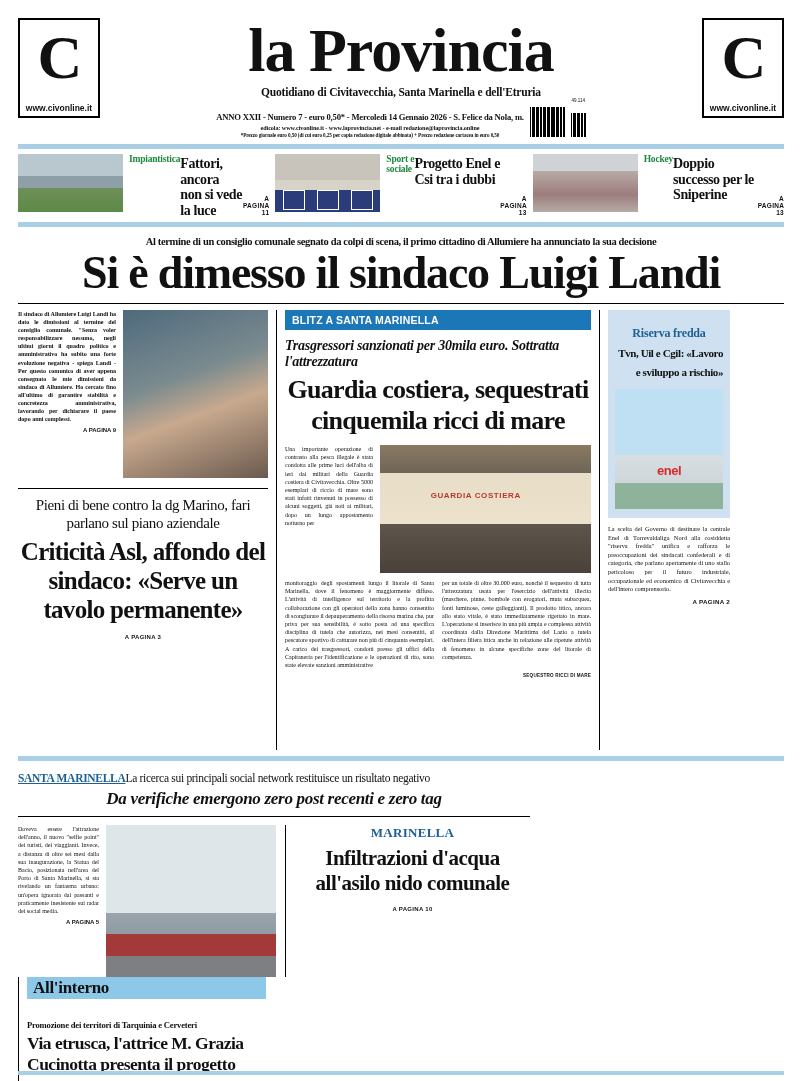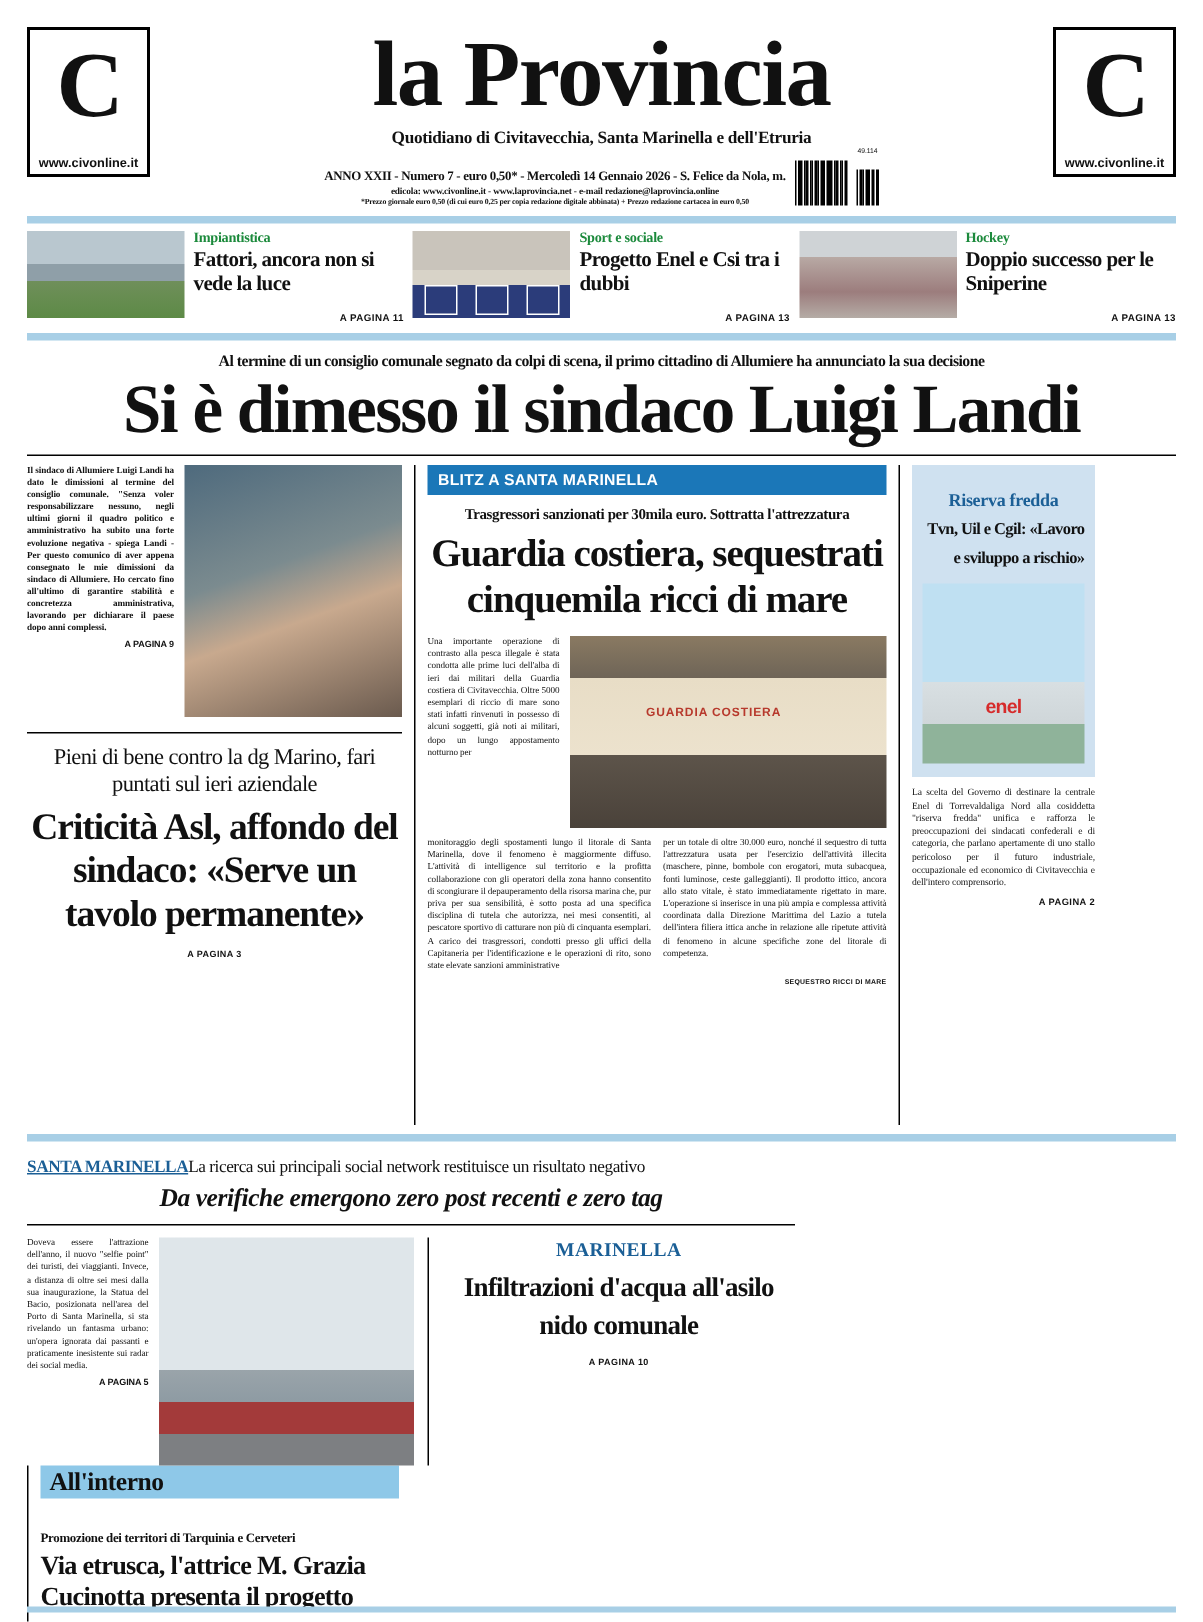--- a/index.html
+++ b/index.html
@@ -38,21 +38,21 @@
   .barcode i.s { background:transparent; }
   .barcode i.h2 { height:24px; }
   .bc-num { font-size:4.5px; font-family:"Liberation Sans", sans-serif; }
   .bc-wrap{ display:flex; flex-direction:column; align-items:center;}
 
   
   .rule-blue { height:5px; background:#a8cfe6; margin:6px 0 5px 0; }
   .teaser-strip { display:flex; height:62px; gap:6px; align-items:stretch; }
   .teaser { display:flex; gap:6px; flex:1 1 0; }
   .teaser-img { width:105px; height:58px; flex:0 0 auto; background:#889; position:relative; overflow:hidden;}
-  .teaser-txt { flex:1 1 auto; display:flex; flex-direction:column; }
+  .teaser-txt { flex:1 1 auto; display:flex; flex-direction:row; }
   .kicker-green { color:#1c8a3c; font-weight:700; font-size:9.5px; font-family:"Liberation Serif",serif; letter-spacing:-0.2px;}
   .teaser-head { font-weight:700; font-size:14px; line-height:15.5px; letter-spacing:-0.4px; margin-top:2px;}
   .apag { font-family:"Liberation Sans", sans-serif; font-weight:700; font-size:6.5px; text-align:right; margin-top:auto; letter-spacing:0.3px;}
 
   
   .rule-thin { height:1px; background:#000; }
   .overline { text-align:center; font-size:10.5px; font-weight:600; letter-spacing:-0.35px; padding:4px 0 2px; }
   .main-head {
     text-align:center; font-weight:700; font-size:46px; line-height:48px;
     letter-spacing:-1.2px; padding-bottom:6px;
@@ -69,21 +69,21 @@
   .lead-photo { flex:1 1 auto; height:168px; background:#6b7d8a; }
   .apag-inline { font-family:"Liberation Sans", sans-serif; font-weight:700; font-size:6px; text-align:right; display:block; margin-top:3px;}
 
   .sep { height:1px; background:#000; margin:10px 0 7px; }
   .sub-overline { text-align:center; font-size:15px; line-height:18px; font-weight:400; letter-spacing:-0.4px; }
   .sub-head { text-align:center; font-weight:700; font-size:25px; line-height:29px; letter-spacing:-0.7px; margin-top:5px;}
   .apag-c { font-family:"Liberation Sans", sans-serif; font-weight:700; font-size:6px; text-align:center; margin-top:10px; letter-spacing:0.3px;}
 
   .blitz-bar { background:#1b77b8; color:#fff; font-family:"Liberation Sans", sans-serif;
                font-weight:700; font-size:10.5px; padding:4px 7px; letter-spacing:0.2px;}
-  .mid-overline { text-align:center; font-size:10px; font-weight:600; letter-spacing:-0.25px; padding:8px 0 4px;}
+  .mid-overline { font-size:14px; font-weight:600; letter-spacing:-0.25px; padding:8px 0 4px;font-style:italic;}
   .mid-head { text-align:center; font-weight:700; font-size:26px; line-height:31px; letter-spacing:-0.7px;}
   .mid-photo-row { display:flex; gap:7px; margin-top:9px; }
   .mid-col-txt { width:88px; flex:0 0 auto; font-size:6.1px; line-height:8.2px; text-align:justify; letter-spacing:-0.05px;}
   .mid-photo { flex:1 1 auto; height:128px; background:#c9b598; position:relative; overflow:hidden;}
   .mid-two-col { display:flex; gap:8px; margin-top:6px;}
   .mid-two-col > div { flex:1 1 0; font-size:6.1px; line-height:8.2px; text-align:justify; letter-spacing:-0.05px;}
   .credit { font-family:"Liberation Sans", sans-serif; font-size:4.6px; font-weight:700; text-align:right; margin-top:4px; letter-spacing:0.2px;}
 
   .rblock { background:#cfe1f0; padding:16px 7px 9px; }
   .rkicker { color:#1b5f96; font-weight:700; font-size:12px; text-align:center; letter-spacing:-0.2px;}
@@ -100,21 +100,21 @@
   .sm-line { font-size:11.5px; letter-spacing:-0.3px; padding:3px 0 1px;}
   .sm-tag { color:#1b5f96; font-weight:700; text-decoration:underline; font-family:"Liberation Serif", serif;}
   .flop-head { font-weight:700; font-size:33px; line-height:36px; text-align:center; letter-spacing:-1px; margin-top:2px;}
   .flop-sub { font-style:italic; font-weight:700; font-size:17px; text-align:center; letter-spacing:-0.3px; margin-top:4px;}
 
   .lower-cols { display:flex; margin-top:8px; gap:0; height:152px;}
   .lc-text { width:88px; flex:0 0 auto; font-size:6.1px; line-height:8.2px; text-align:justify; padding-right:7px; letter-spacing:-0.05px;}
   .lc-photo { width:170px; flex:0 0 auto; background:#9aa7b2; position:relative; overflow:hidden;}
   .lc-ladispoli { flex:1 1 auto; padding-left:9px; border-left:1px solid #000; margin-left:9px;}
   .lad-kicker { color:#1b5f96; font-weight:700; font-size:13px; text-align:center; letter-spacing:0.3px;}
-  .lad-head { font-weight:700; font-size:18px; line-height:25px; text-align:center; letter-spacing:-0.5px; margin-top:5px;}
+  .lad-head { font-weight:700; font-size:21px; line-height:25px; text-align:center; letter-spacing:-0.5px; margin-top:5px;}
 
   .allint-bar { background:#8ec8e8; font-family:"Liberation Serif", serif; font-weight:700; font-size:17px; padding:1px 6px; letter-spacing:-0.3px;}
   .ai-over { font-size:8.6px; font-weight:700; margin-top:21px; letter-spacing:-0.2px;}
   .ai-head { font-weight:700; font-size:17.5px; line-height:21px; letter-spacing:-0.5px; margin-top:3px;}
   .ai-row { display:flex; gap:7px; margin-top:7px; }
   .ai-photo { width:95px; height:118px; flex:0 0 auto; background:#5aa6c7; position:relative; overflow:hidden;}
   .ai-text { flex:1 1 auto; font-size:6.1px; line-height:8.2px; text-align:justify; font-weight:700; letter-spacing:-0.05px;}
 
   .bottom-rule { height:4px; background:#a8cfe6; position:absolute; left:18px; right:18px; bottom:6px;}
 
@@ -259,21 +259,21 @@
       <div class="lead-row">
         <div class="lead-text">
           <span>Il sindaco di Allumiere Luigi Landi ha dato le dimissioni al termine del consiglio comunale. "Senza voler responsabilizzare nessuno, negli ultimi giorni il quadro politico e amministrativo ha subito una forte evoluzione negativa - spiega Landi - Per questo comunico di aver appena consegnato le mie dimissioni da sindaco di Allumiere. Ho cercato fino all'ultimo di garantire stabilità e concretezza amministrativa, lavorando per dichiarare il paese dopo anni complessi.</span>
           <span class="apag-inline">A PAGINA 9</span>
         </div>
         <div class="lead-photo ph-portrait"></div>
       </div>
 
       <div class="sep"></div>
 
-      <div class="sub-overline">Pieni di bene contro la dg Marino, fari puntati sul ieri aziendale</div>
+      <div class="sub-overline">Pieni di bene contro la dg Marino, fari parlano sul piano aziendale</div>
       <div class="sub-head">Criticità Asl, affondo del sindaco: «Serve un tavolo permanente»</div>
       <div class="apag-c">A PAGINA 3</div>
     </div>
 
     <div class="col-mid">
       <div class="blitz-bar">BLITZ A SANTA MARINELLA</div>
       <div class="mid-overline">Trasgressori sanzionati per 30mila euro. Sottratta l'attrezzatura</div>
       <div class="mid-head">Guardia costiera, sequestrati cinquemila ricci di mare</div>
 
       <div class="mid-photo-row">

